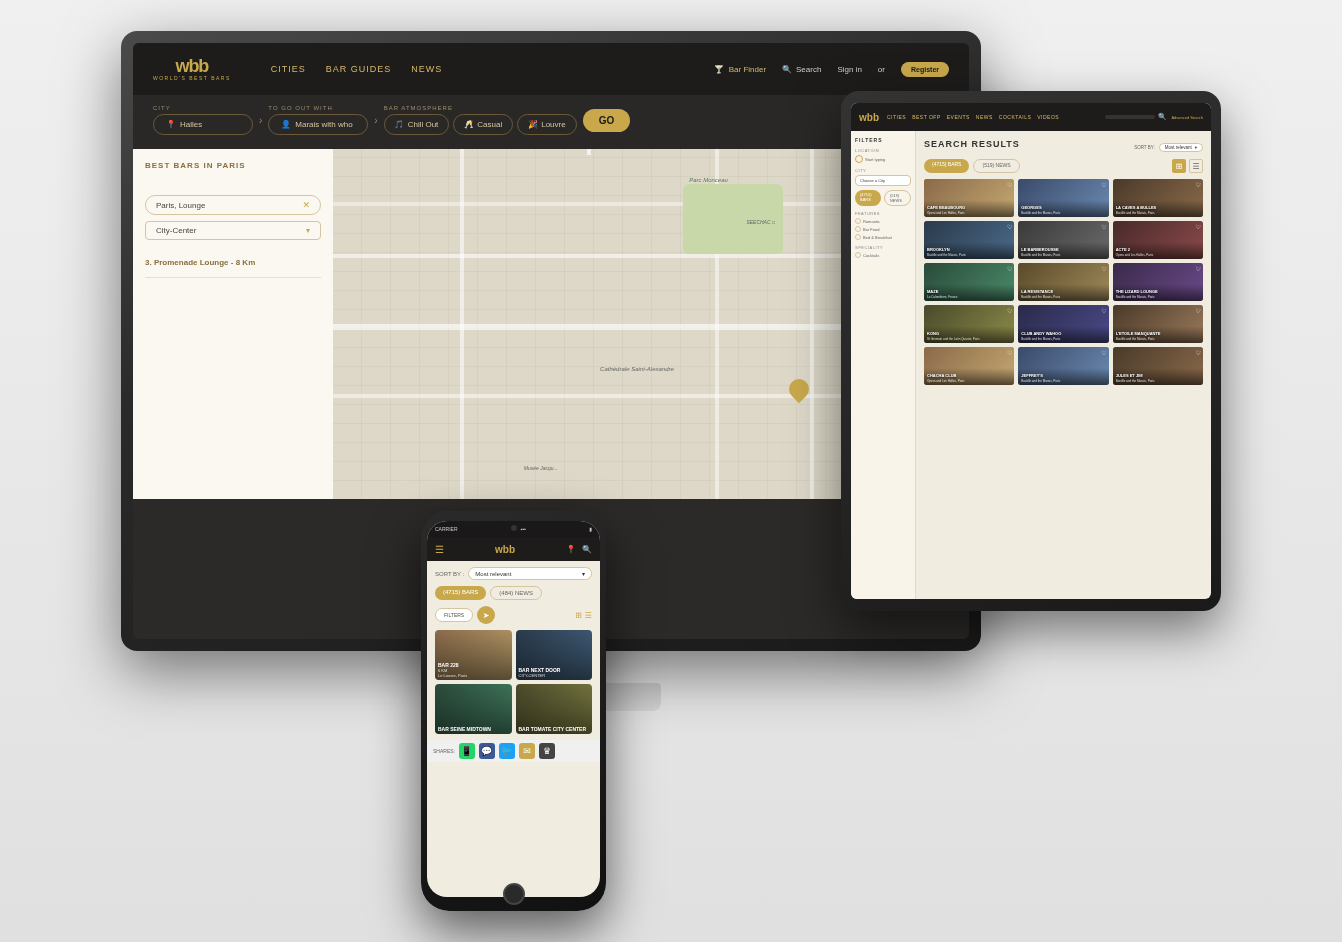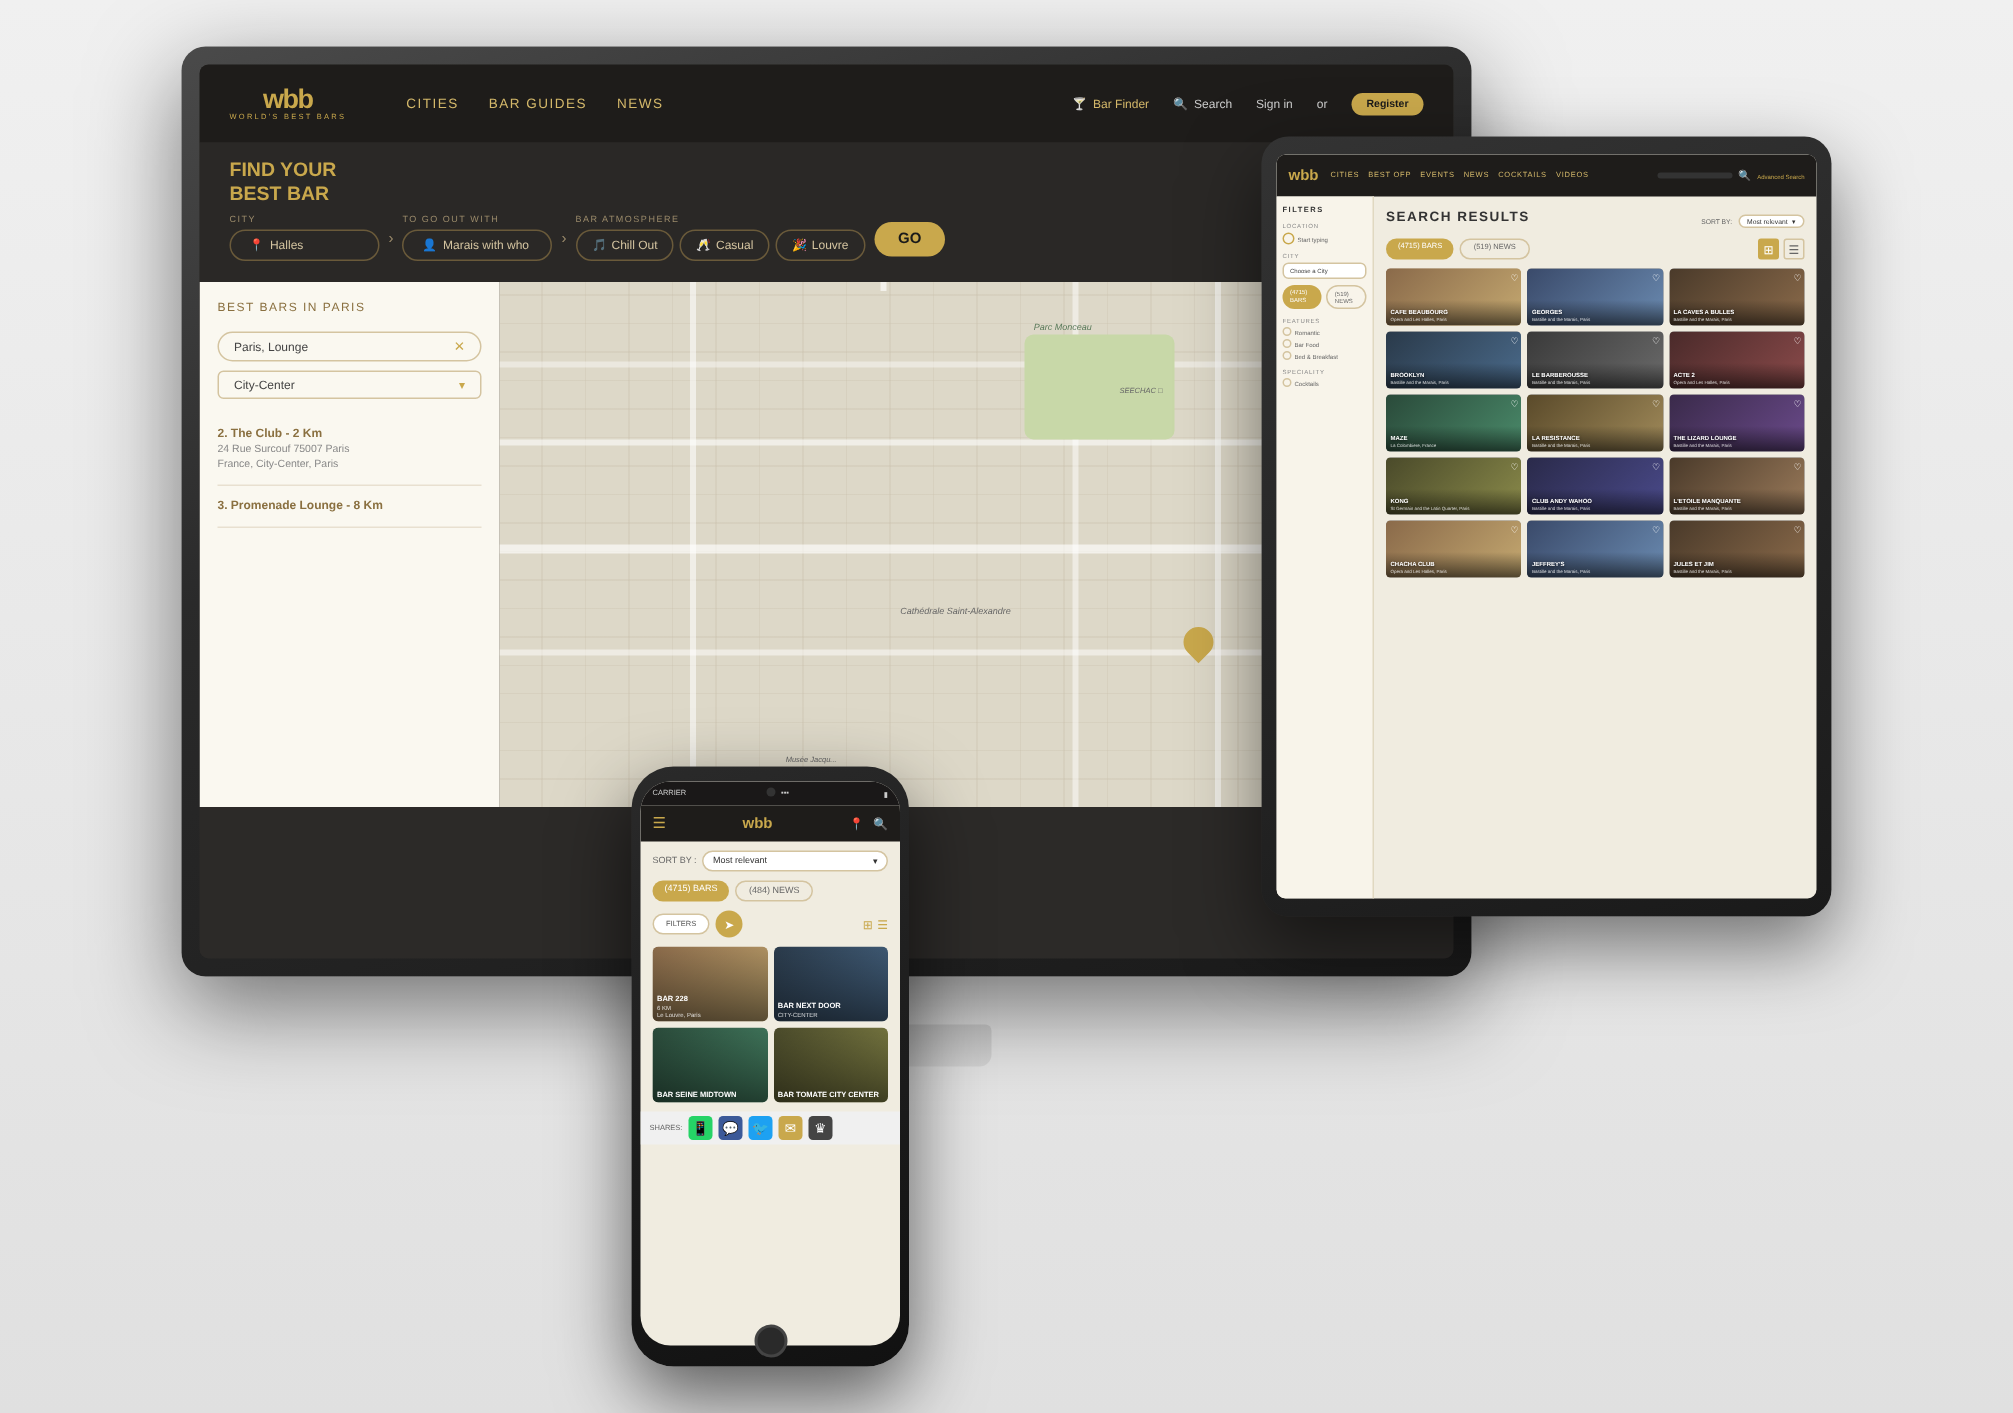--- a/index.html
+++ b/index.html
@@ -259,24 +259,24 @@
       width: 200px;
       background: #faf8f0;
       padding: 12px;
       overflow: hidden;
       flex-shrink: 0;
     }
 
     .best-bars-title {
       color: #8a7040;
       font-size: 8px;
-      font-weight: normal;
+      font-weight: bold;
       letter-spacing: 1px;
       text-transform: uppercase;
-      margin-bottom: 12px;
+      margin-bottom: 25px;
     }
 
     .search-field {
       display: flex;
       align-items: center;
       border: 1px solid #d4c4a0;
       border-radius: 14px;
       padding: 4px 10px;
       margin-bottom: 6px;
       gap: 4px;
@@ -1005,24 +1005,20 @@
               <span>Search</span>
             </div>
             <span class="sign-in-text">Sign in</span>
             <span class="sign-in-text">or</span>
             <button class="register-btn">Register</button>
           </div>
         </div>
 
         <div class="search-bar-section">
           <span class="close-search">✕</span>
-          <div class="find-your-bar">
-            <span>FIND YOUR</span><br>
-            <span>BEST BAR</span>
-          </div>
           <div class="search-filters">
             <div class="filter-group">
               <div class="filter-label">CITY</div>
               <div class="filter-input">
                 <span>📍</span>
                 <span>Halles</span>
               </div>
             </div>
             <div class="filter-arrow">›</div>
             <div class="filter-group">
@@ -1059,27 +1055,20 @@
 
           <div class="map-sidebar">
             <div class="best-bars-title">BEST BARS IN PARIS</div>
             <div class="search-field">
               <span class="search-field-text">Paris, Lounge</span>
               <span class="x-btn">✕</span>
             </div>
             <div class="dropdown-field">
               <span class="dropdown-text">City-Center</span>
               <span class="chevron">▾</span>
-            </div>
-            <div class="bar-list-item">
-              <div class="bar-list-name">2. The Club - 2 Km</div>
-              <div class="bar-list-addr">
-                <span>24 Rue Surcouf 75007 Paris</span><br>
-                <span>France, City-Center, Paris</span>
-              </div>
             </div>
             <div class="bar-list-item">
               <div class="bar-list-name">3. Promenade Lounge - 8 Km</div>
             </div>
           </div>
 
           <div class="map-area">
             <div class="map-bg"></div>
 
             <div class="map-road-h" style="top:30%;width:100%;opacity:0.8;"></div>

